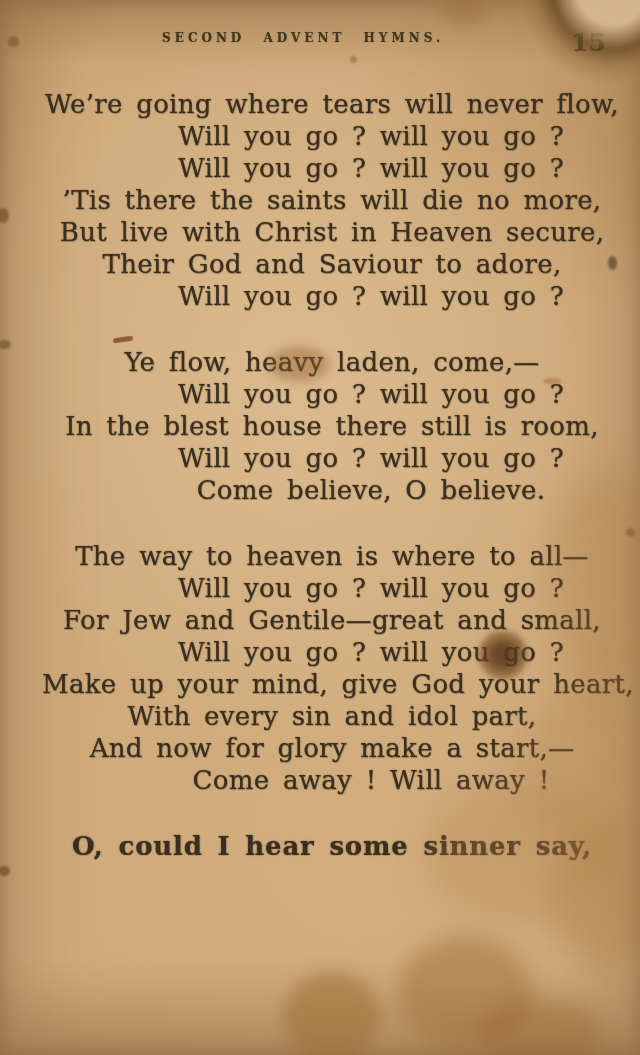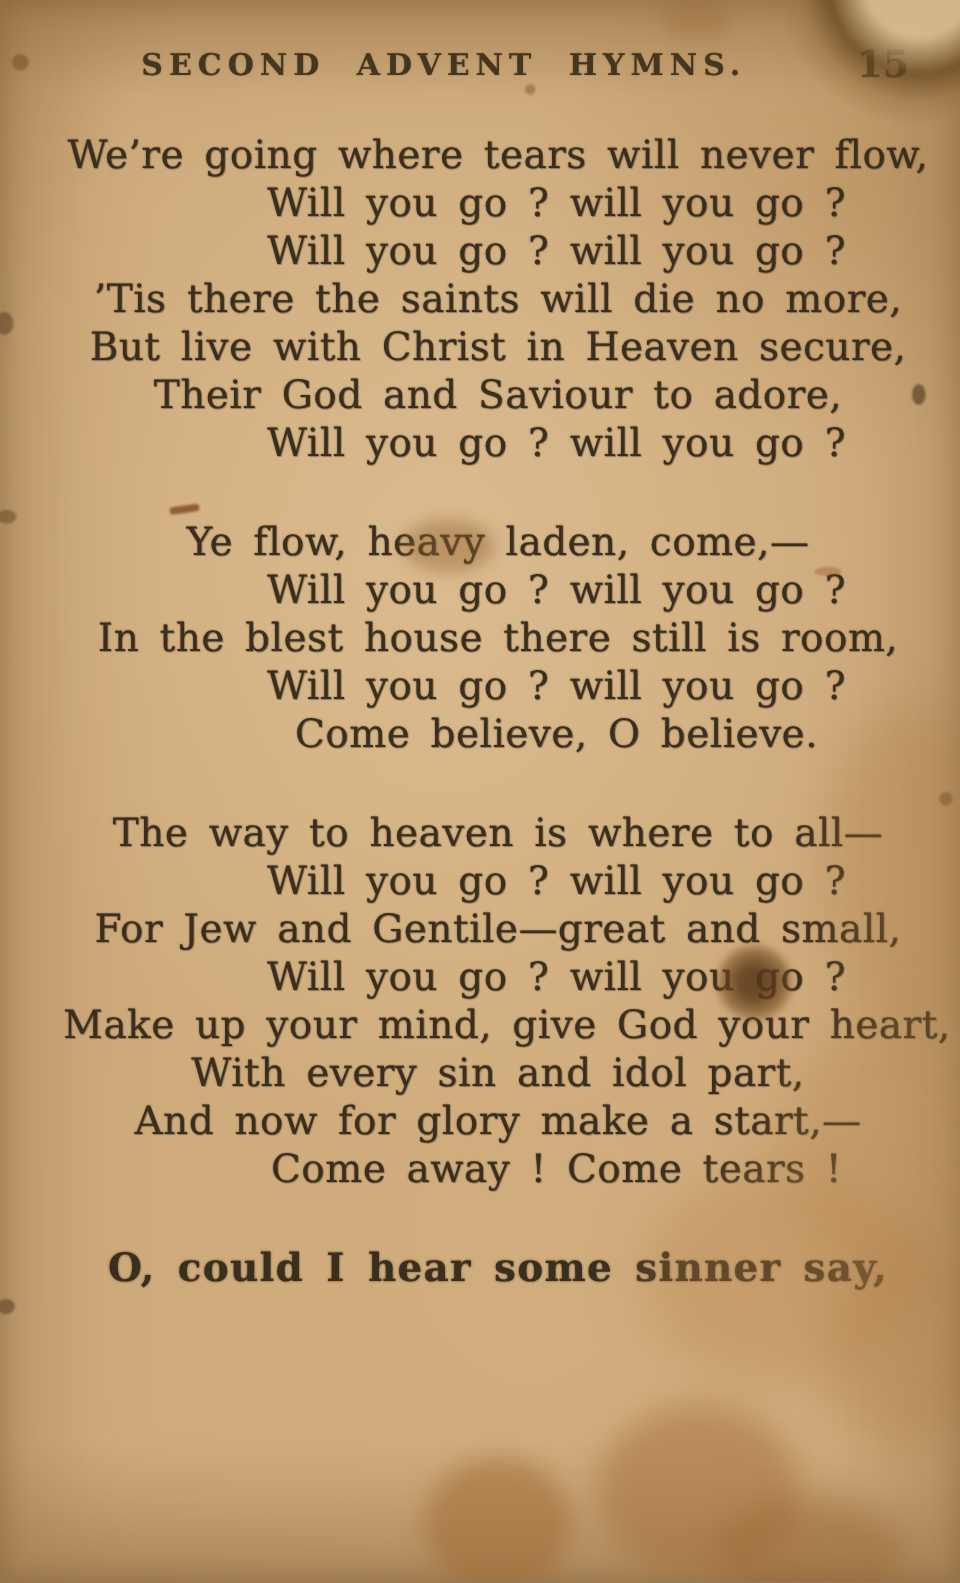--- a/index.html
+++ b/index.html
@@ -16,21 +16,21 @@
       linear-gradient(115deg, rgba(148,108,58,0.30), rgba(148,108,58,0) 11%),
       linear-gradient(245deg, rgba(148,108,58,0.22), rgba(148,108,58,0) 14%),
       linear-gradient(180deg, rgba(138,98,52,0.26), rgba(138,98,52,0) 6%),
       linear-gradient(0deg, rgba(138,98,52,0.30), rgba(138,98,52,0) 9%);
     box-shadow: inset 0 0 75px 18px rgba(114,79,39,0.35), inset 0 0 14px 4px rgba(100,68,32,0.25);
   }
   
   .hdr{position:absolute;top:28px;left:0;width:100%;height:34px;}
   .hdr-title{
     position:absolute;left:50%;top:3px;transform:translateX(-56%);
-    font-size:20px;font-weight:bold;letter-spacing:4px;word-spacing:10px;
+    font-size:12px;font-weight:bold;letter-spacing:4px;word-spacing:10px;
     color:#44371f;white-space:nowrap;
     text-shadow:0 0 1px rgba(68,55,31,0.65);
   }
   .hdr-num{
     position:absolute;right:34px;top:0;
     font-size:25px;font-weight:bold;color:#3f321c;
     text-shadow:0 0 1px rgba(63,50,28,0.6);
   }
   
   .body{position:absolute;top:88px;left:42px;right:18px;color:#3a2f1f;text-align:center;}
@@ -100,21 +100,21 @@
           <div class="line indent">Come believe, O believe.</div>
         </div>
         <div class="verse">
           <div class="line">The way to heaven is where to all—</div>
           <div class="line indent">Will you go ?  will you go ?</div>
           <div class="line">For Jew and Gentile—great and small,</div>
           <div class="line indent">Will you go ?  will you go ?</div>
           <div class="line">Make up your mind, give God your heart,</div>
           <div class="line">With every sin and idol part,</div>
           <div class="line">And now for glory make a start,—</div>
-          <div class="line indent">Come away !  Come tears !</div>
+          <div class="line indent">Come away !  Will away !</div>
         </div>
         <div class="verse">
           <div class="line heavy">O, could I hear some sinner say,</div>
         </div>
       </div>
   </div>
 
   <div>
     <div class="stain s-hdr"></div>
     <div class="stain s-come"></div>

